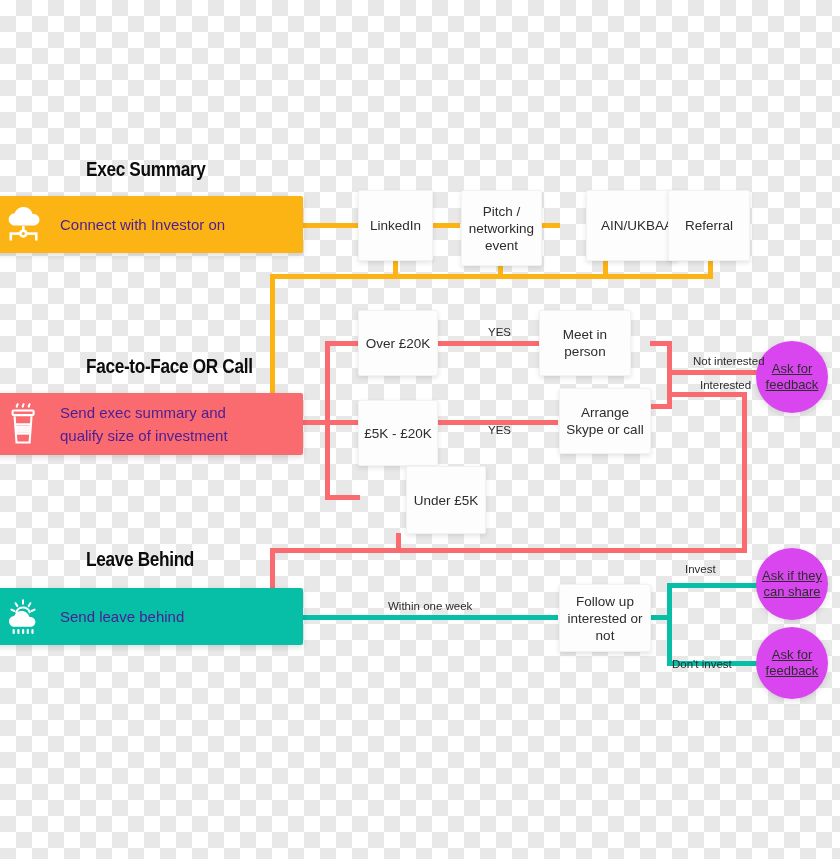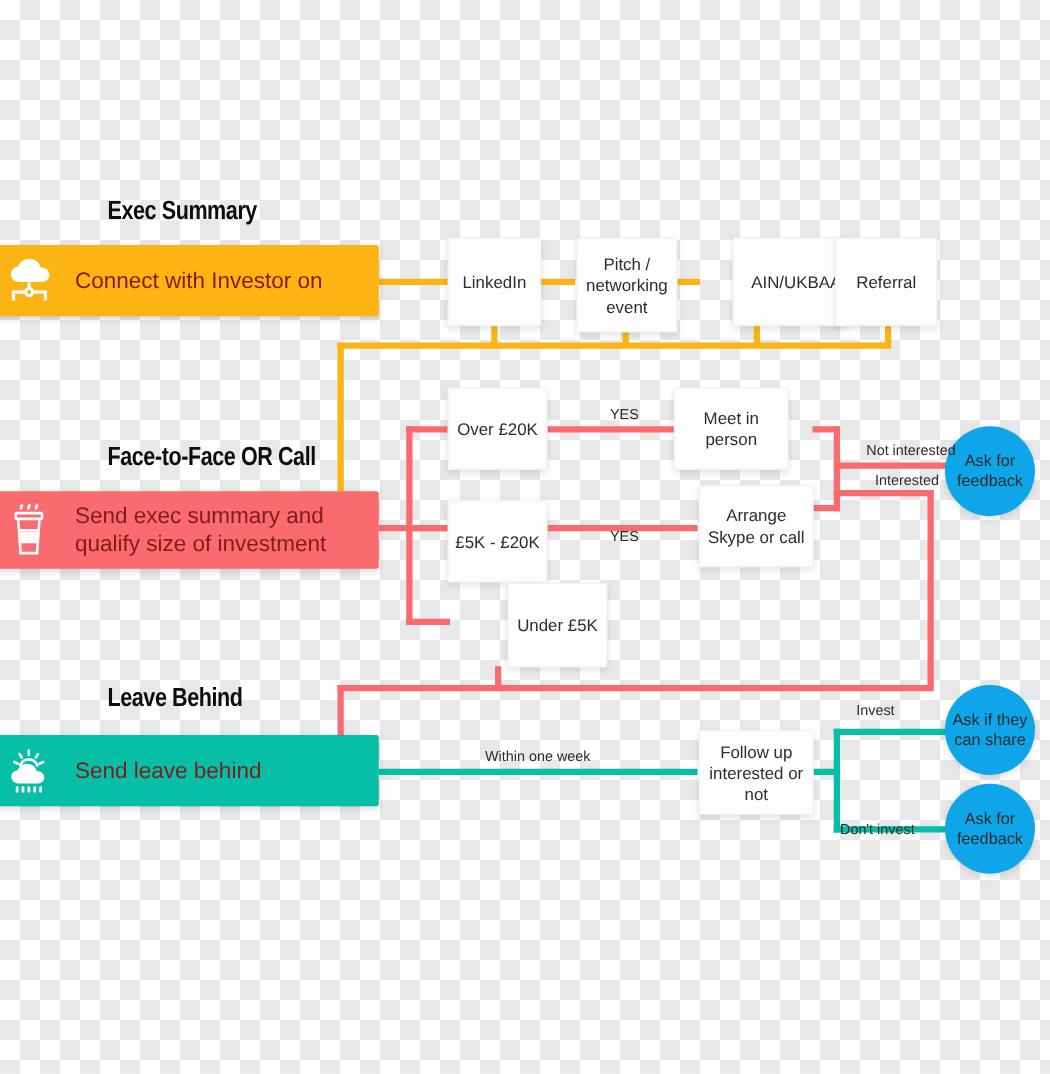--- a/index.html
+++ b/index.html
@@ -50,22 +50,22 @@
     box-shadow: 0 2px 6px rgba(0,0,0,0.14);
   }
   .stage-bar .bar-icon {
     width: 74px;
     flex: 0 0 74px;
     display: flex;
     align-items: center;
     justify-content: center;
   }
   .stage-bar .bar-label {
-    color: #7f1d1d;
-    font-size: 18px;
+    color: #4c1d95;
+    font-size: 15px;
     line-height: 23px;
     font-weight: 400;
     padding-right: 14px;
   }
 
   
   .node-box {
     position: absolute;
     box-sizing: border-box;
     background: #fdfdfd;
@@ -79,30 +79,31 @@
     color: #2d2d2d;
     font-size: 13.5px;
     line-height: 17px;
     padding: 4px;
   }
 
   
   .node-circle {
     position: absolute;
     box-sizing: border-box;
-    background: #0ea5e9;
+    background: #d946ef;
     border-radius: 50%;
     box-shadow: 0 2px 6px rgba(0,0,0,0.13);
     display: flex;
     align-items: center;
     justify-content: center;
     text-align: center;
     color: #2d2d2d;
     font-size: 13px;
     line-height: 16px;
+    text-decoration: underline;
   }
 
   
   .conn {
     position: absolute;
   }
   .conn.h { height: 5px; }
   .conn.v { width: 5px; }
 
   

